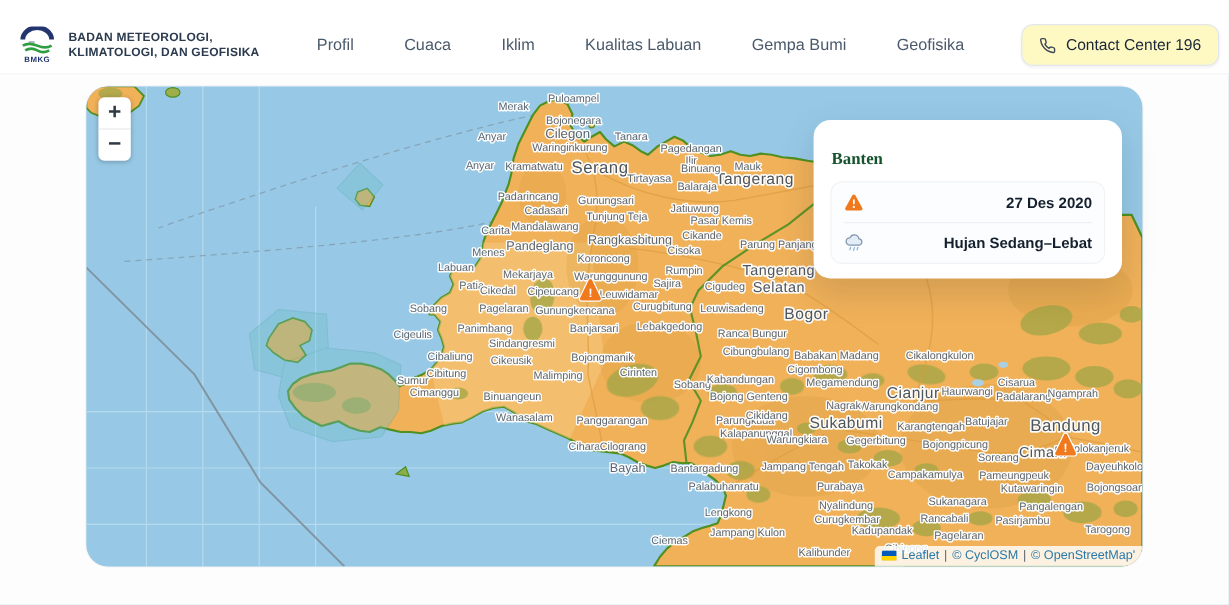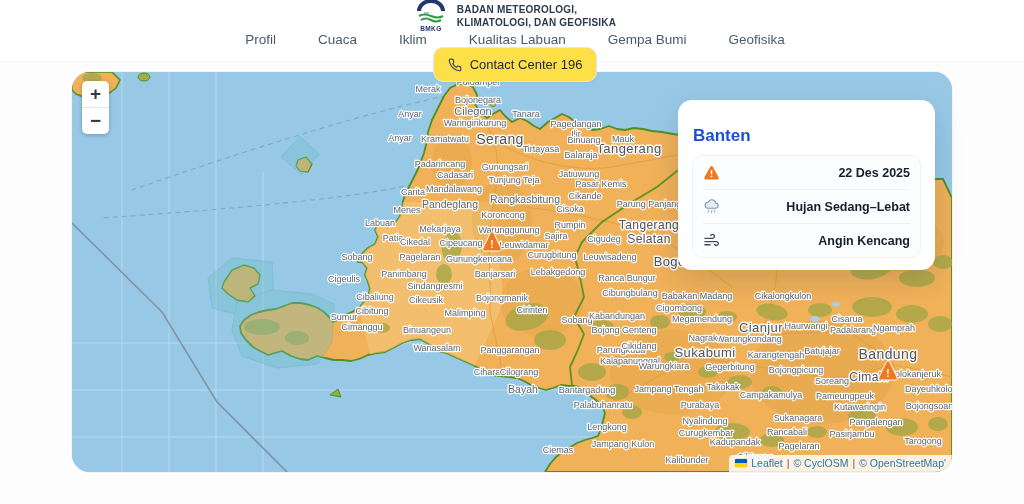--- a/index.html
+++ b/index.html
@@ -1,29 +1,29 @@
 <!DOCTYPE html>
 <html><head>
 <meta charset="utf-8">
 <style>
   html,body{margin:0;padding:0;}
   body{width:1024px;height:504px;position:relative;overflow:hidden;background:#fdfdfe;
        font-family:"Liberation Sans",sans-serif;-webkit-font-smoothing:antialiased;}
   
   .hdr{position:absolute;top:0;left:0;width:1024px;height:62px;background:#ffffff;
-       display:flex;align-items:center;padding:0 8px 0 14px;box-sizing:border-box;
-       border-bottom:1px solid #f4f6f8;z-index:10;flex-direction:column;}
+       display:flex;align-items:center;padding:14px 8px 0 14px;box-sizing:border-box;
+       border-bottom:1px solid #f4f6f8;z-index:10;}
   .logo{display:flex;align-items:center;gap:9px;}
   .logo-badge{display:flex;flex-direction:column;align-items:center;width:34px;}
   .logo-abbr{font-size:6.5px;font-weight:bold;color:#22356f;letter-spacing:.4px;margin-top:1px;}
   .logo-text{font-size:10px;font-weight:bold;color:#2b3a4e;line-height:1.3;letter-spacing:.2px;}
   .nav{flex:1;display:flex;justify-content:center;gap:42px;}
   .nav span{font-size:13.5px;color:#4b5a6b;cursor:pointer;}
   .contact-btn{display:flex;align-items:center;gap:8px;border:1px solid #e3e7ec;border-radius:10px;
-       background:#fde047;padding:9px 14px;font-size:13px;color:#1b2736;font-weight:500;
+       background:#fef9c3;padding:9px 14px;font-size:13px;color:#1b2736;font-weight:500;
        box-shadow:0 1px 2px rgba(16,24,40,.05);cursor:pointer;}
   
   .map-wrap{position:absolute;left:72px;top:72px;width:880px;height:400px;border-radius:18px;
        overflow:hidden;background:#97c9e6;box-shadow:0 0 0 1px rgba(15,23,42,.04);}
   .zoomctl{position:absolute;left:10px;top:9px;width:27px;background:#fff;border-radius:5px;
        box-shadow:0 1px 4px rgba(0,0,0,.25);overflow:hidden;z-index:6;}
   .zoomctl div{height:26px;line-height:26px;text-align:center;font-size:19px;font-weight:bold;
        color:#313a44;cursor:pointer;}
   .zoomctl div:first-child{border-bottom:1px solid #e6e9ec;}
   .attr{position:absolute;right:0;bottom:0;background:rgba(255,255,255,.82);border-top-left-radius:4px;
@@ -34,21 +34,21 @@
   .mlbl{fill:#57636f;stroke:#ffffff;stroke-width:2.4px;paint-order:stroke;stroke-linejoin:round;
         font-family:"Liberation Sans",sans-serif;opacity:.96;}
   .mlbl.big{fill:#46525e;letter-spacing:.4px;font-weight:500;stroke-width:2.8px;}
   
   .card{position:absolute;left:678px;top:100px;width:257px;background:#fff;border-radius:14px;
        box-shadow:0 10px 30px rgba(16,24,40,.14);z-index:20;padding:13px 14px 12px 14px;box-sizing:border-box;}
   .card-top{display:flex;align-items:center;justify-content:space-between;}
   .badge{background:#fdeedd;color:#ee7e22;font-size:12px;font-weight:500;border-radius:999px;
        padding:5px 13px;}
   .chev{cursor:pointer;display:flex;align-items:center;}
-  .card-title{font-size:17px;font-weight:bold;color:#1d4ed8;margin:13px 0 9px 1px;}
+  .card-title{font-size:14px;font-weight:bold;color:#14532d;margin:13px 0 9px 1px;font-family:Liberation Serif, serif;}
   .panel{background:#fcfdfe;border:1px solid #f0f3f6;border-radius:10px;padding:0 10px;}
   .crow{display:flex;align-items:center;justify-content:space-between;height:33px;
        border-bottom:1px solid #eef1f5;}
   .crow:last-child{border-bottom:none;}
   .crow .val{font-size:12.5px;font-weight:bold;color:#15202e;}
 </style>
 </head>
 <body>
 
 <div class="hdr">
@@ -352,37 +352,27 @@
 
 <div class="card">
   <div class="card-title">Banten</div>
   <div class="panel">
     <div class="crow">
       <svg width="17" height="16" viewBox="0 0 20 18">
         <path d="M8.6,1.6 a1.7,1.7 0 0 1 2.9,0 L18.3,14 a1.7,1.7 0 0 1 -1.5,2.5 H3.2 A1.7,1.7 0 0 1 1.7,14 Z" fill="#f0791d"></path>
         <rect x="9.2" y="5.4" width="1.7" height="5.2" rx=".8" fill="#fff"></rect>
         <circle cx="10" cy="13" r="1.1" fill="#fff"></circle>
       </svg>
-      <span class="val">22 Des 2025</span>
+      <span class="val">27 Des 2020</span>
     </div>
     <div class="crow">
       <svg width="18" height="17" viewBox="0 0 20 19">
         <path d="M5.5,11.5 a3.4,3.4 0 0 1 .4-6.8 a4.3,4.3 0 0 1 8.3,1 a2.9,2.9 0 0 1 -.4,5.8 Z" fill="#e3edf8" stroke="#8296ad" stroke-width="1.2" stroke-linejoin="round"></path>
         <g stroke="#8fb4d8" stroke-width="1.2" stroke-linecap="round">
           <line x1="6.5" y1="13.5" x2="5.7" y2="15.8"></line>
           <line x1="10" y1="13.8" x2="9.2" y2="16.4"></line>
           <line x1="13.3" y1="13.5" x2="12.5" y2="15.8"></line>
         </g>
       </svg>
       <span class="val">Hujan Sedang–Lebat</span>
     </div>
-    <div class="crow">
-      <svg width="17" height="16" viewBox="0 0 18 16">
-        <g fill="none" stroke="#3f4c5e" stroke-width="1.4" stroke-linecap="round">
-          <path d="M2,5.2 h8.2 a2.1,2.1 0 1 0 -2.1,-3"></path>
-          <path d="M2,8.6 h12.4 a2.1,2.1 0 1 1 -2.1,3"></path>
-          <path d="M2,12 h5.5"></path>
-        </g>
-      </svg>
-      <span class="val">Angin Kencang</span>
-    </div>
   </div>
 </div>
 
 </body></html>

